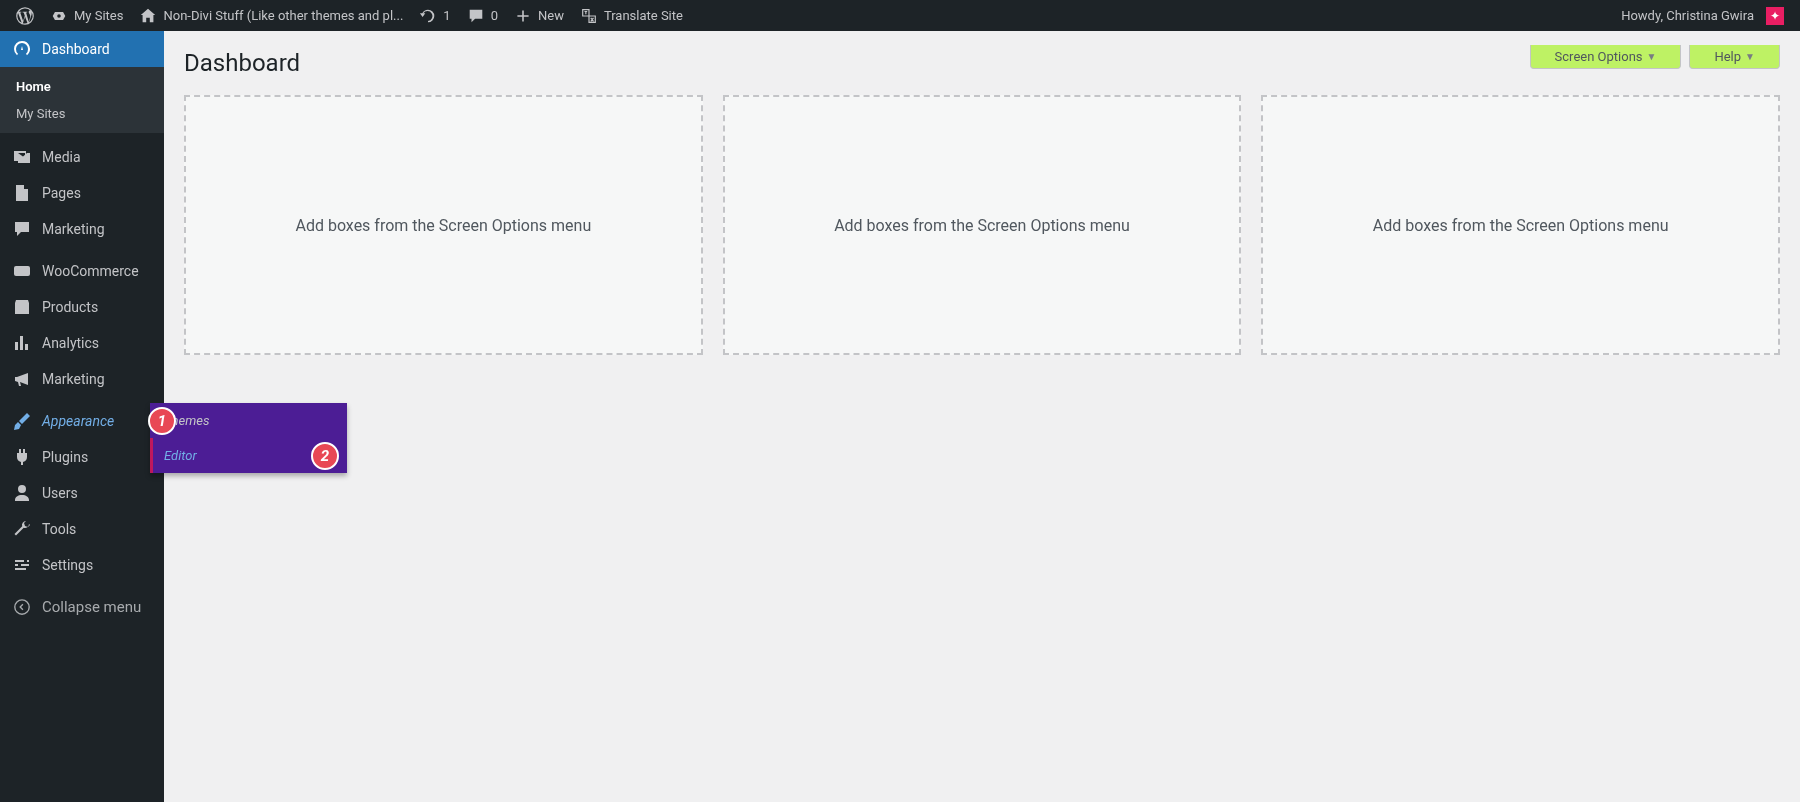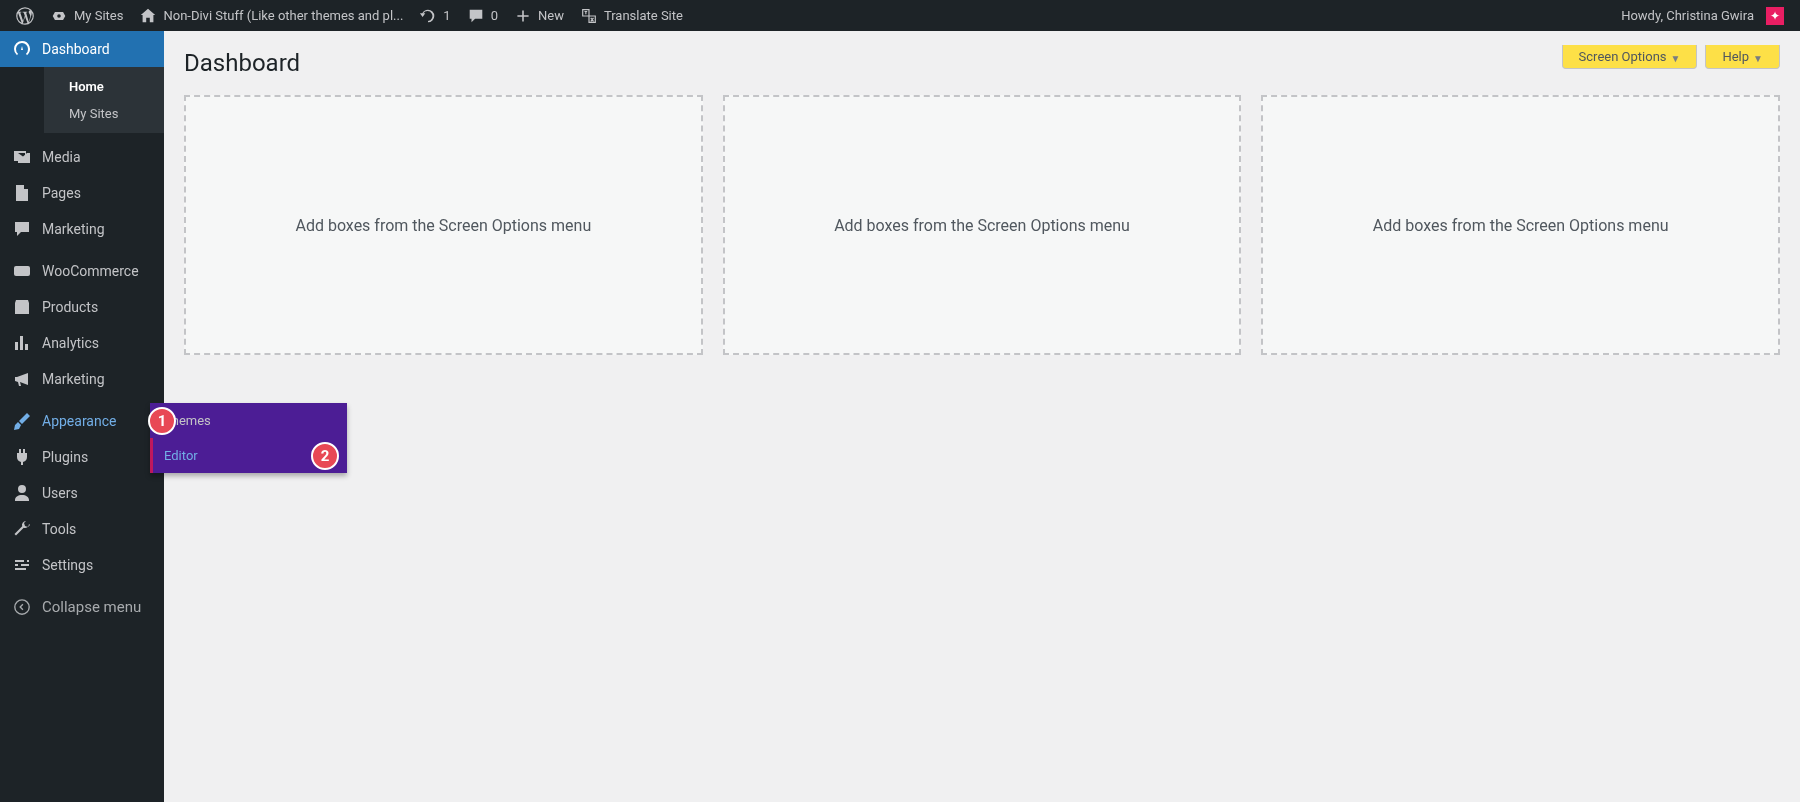--- a/index.html
+++ b/index.html
@@ -13,40 +13,40 @@
 .avatar { width:18px; height:18px; background:#e91e63; color:#fff; font-size:12px; display:flex; align-items:center; justify-content:center; margin-left:6px; }
 
 
 .wrap { display:flex; height:calc(802px - 31px); }
 .sidebar { width:164px; background:#1d2327; color:#c3c4c7; font-size:14px; position:relative; }
 .menu-item { display:flex; align-items:center; gap:10px; padding:8px 12px; cursor:pointer; color:#c3c4c7; position:relative; }
 .menu-item.active { background:#2271b1; color:#fff; }
 .menu-item.active::after { content:""; position:absolute; right:-8px; top:50%; transform:translateY(-50%); border:8px solid transparent; border-right-color:#f0f0f1; }
 .menu-item.hover { color:#72aee6; }
 .menu-ico { width:20px; height:20px; display:inline-flex; align-items:center; justify-content:center; flex-shrink:0; }
-.submenu { background:#2c3338; padding:6px 13px;margin-left:44px; }
+.submenu { background:#2c3338; padding:6px 4px; }
 .submenu-item { padding:6px 12px; font-size:13px; color:#c3c4c7; cursor:pointer; }
 .submenu-item.current { color:#fff; font-weight:600; }
 .menu-sep { height:6px; }
 .collapse { display:flex; align-items:center; gap:10px; padding:8px 12px; color:#a7aaad; font-size:15px; cursor:pointer; }
 
 
 .flyout { position:absolute; left:150px; top:0; width:197px; background:#4c1d95; box-shadow:0 3px 5px rgba(0,0,0,.3); }
 .fly-item { padding:10px 14px; font-size:13px; color:#c3c4c7; cursor:pointer; position:relative; }
 .fly-item.highlight { color:#72aee6; border-left:3px solid #be185d; padding-left:11px; }
 
 
 .badge { position:absolute; width:28px; height:28px; border-radius:50%; background:#e84855; color:#fff; font-weight:700; font-size:15px; display:flex; align-items:center; justify-content:center; border:2px solid #fff; z-index:5; }
 
 
 .content { flex:1; padding:14px 20px; position:relative; }
 .head-row { display:flex; justify-content:space-between; align-items:flex-start; }
 .page-title { font-size:24px; font-weight:400; color:#1d2327; padding:4px 0 18px; }
 .toggles { display:flex; gap:8px; }
-.toggle-btn { background:#fde047; border:1px solid #c3c4c7; border-top:none; border-radius:0 0 4px 4px; padding:4px 16px; font-size:13px; color:#50575e; cursor:pointer; display:flex; align-items:flex-end; gap:4px; }
+.toggle-btn { background:#bef264; border:1px solid #c3c4c7; border-top:none; border-radius:0 0 4px 4px; padding:4px 24px; font-size:13px; color:#50575e; cursor:pointer; display:flex; align-items:center; gap:4px; }
 .tri { font-size:10px; color:#787c82; }
 
 .dash-grid { display:flex; gap:20px; }
 .dash-col { flex:1; border:2px dashed #c3c4c7; background:#f6f7f7; height:260px; display:flex; align-items:center; justify-content:center; color:#50575e; font-size:16px; }
 
 svg { fill:currentColor; }
 </style>
 </head>
 <body>
 
@@ -186,21 +186,21 @@
     <div class="menu-item">
       <span class="menu-ico">
           <svg viewBox="0 0 20 20" width="20" height="20">
             <path d="M3 8v4l3 1 1 4h2l-1-4 8 3V4L5 8z"></path>
           </svg>
         </span>
       <span>Marketing</span>
     </div>
     <div class="menu-sep"></div>
 
-    <div class="menu-item hover" style="position:relative;">
+    <div class="menu-item hover" style="position:relative;font-style:italic;">
       <span class="menu-ico">
           <svg viewBox="0 0 20 20" width="20" height="20">
             <path d="M15 2l3 3-8 8-3-3zM6 11l3 3-2 4-5 1 1-5z"></path>
           </svg>
         </span>
       <span>Appearance</span>
       <span class="badge" style="right:-12px; top:50%; transform:translateY(-50%);">1</span>
 
       <div class="flyout">
         <div class="fly-item">Themes</div>

